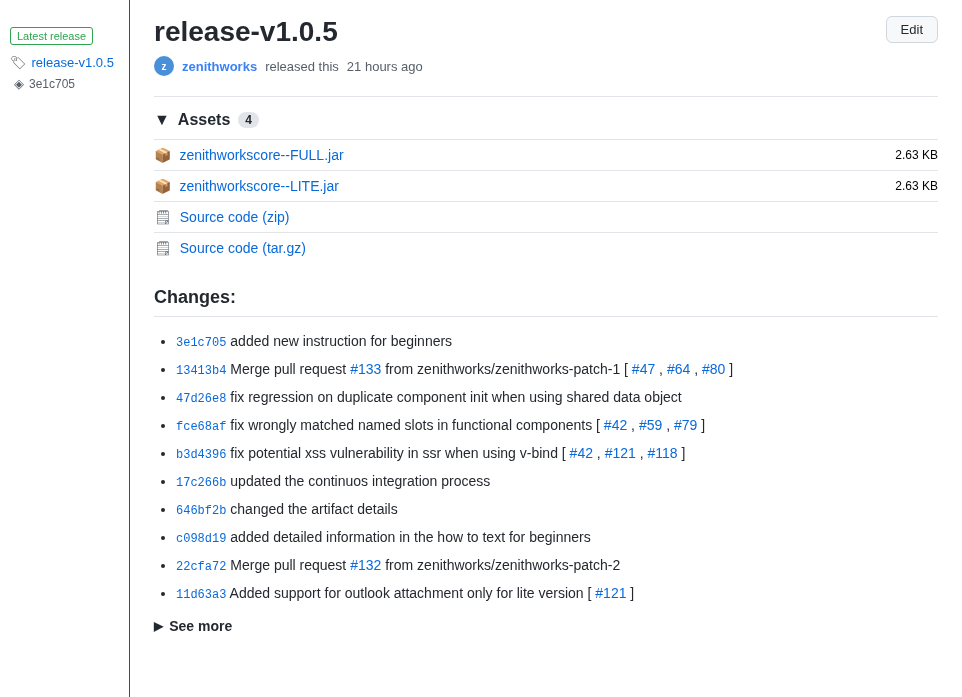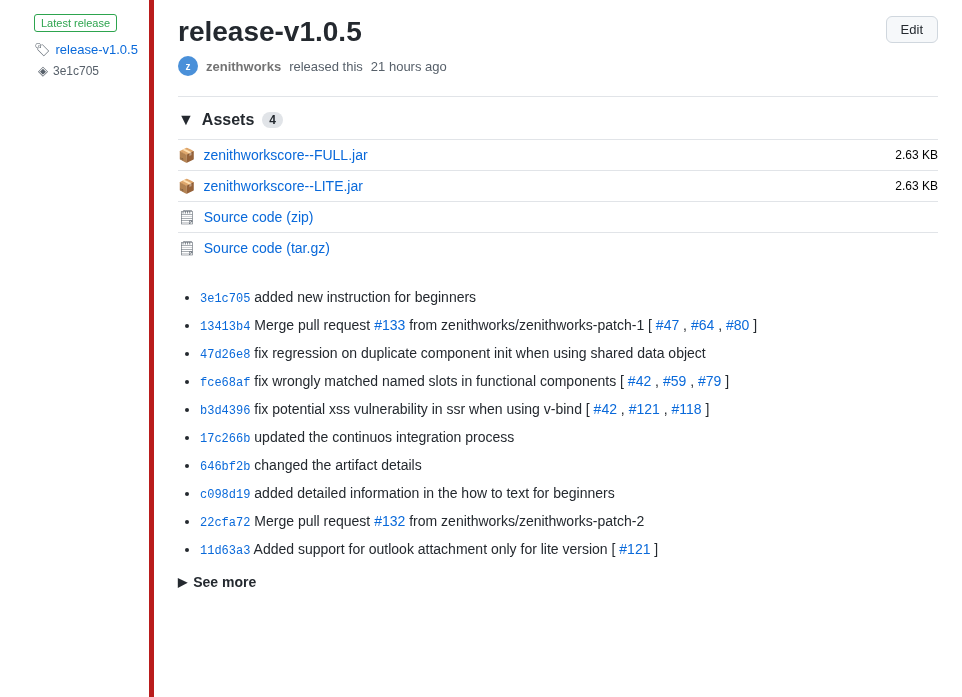--- a/index.html
+++ b/index.html
@@ -7,24 +7,23 @@
       font-family: -apple-system, BlinkMacSystemFont, "Segoe UI", Helvetica, Arial, sans-serif;
       font-size: 14px;
       color: #24292f;
       background: #fff;
       display: flex;
       min-height: 697px;
     }
     .sidebar {
       width: 130px;
       min-width: 130px;
-      padding: 14px 10px;
-      border-right: 5px solid #b91c1c;
+      padding: 27px 10px;
+      border-right: 1px solid #b91c1c;
       flex-shrink: 0;
-      margin-left: 24px;
     }
     .latest-release-badge {
       display: inline-block;
       border: 1px solid #2da44e;
       color: #2da44e;
       font-size: 11px;
       padding: 2px 6px;
       border-radius: 3px;
       margin-bottom: 10px;
       cursor: default;
@@ -91,21 +90,21 @@
       border-radius: 50%;
       background: #4a90d9;
       display: flex;
       align-items: center;
       justify-content: center;
       color: white;
       font-size: 10px;
       font-weight: bold;
     }
     .author-link {
-      color: #737373;
+      color: #3b82f6;
       font-weight: 600;
       text-decoration: none;
       cursor: pointer;
     }
     .divider {
       border: none;
       border-top: 1px solid #e1e4e8;
       margin: 8px 0 14px 0;
     }
     .assets-section {
@@ -267,20 +266,21 @@
       <span class="source-icon">🗒</span>
       <a class="asset-link">Source code (zip)</a>
     </div>
     <div class="source-item">
       <span class="source-icon">🗒</span>
       <a class="asset-link">Source code (tar.gz)</a>
     </div>
   </div>
 
   <div class="changes-section">
+    <div class="changes-title">Changes:</div>
     <ul class="commit-list">
 
       <li>
         <a class="commit-hash">3e1c705</a>
         <span> added new instruction for beginners</span>
       </li>
 
       <li>
         <a class="commit-hash">13413b4</a>
         <span> Merge pull request </span>

